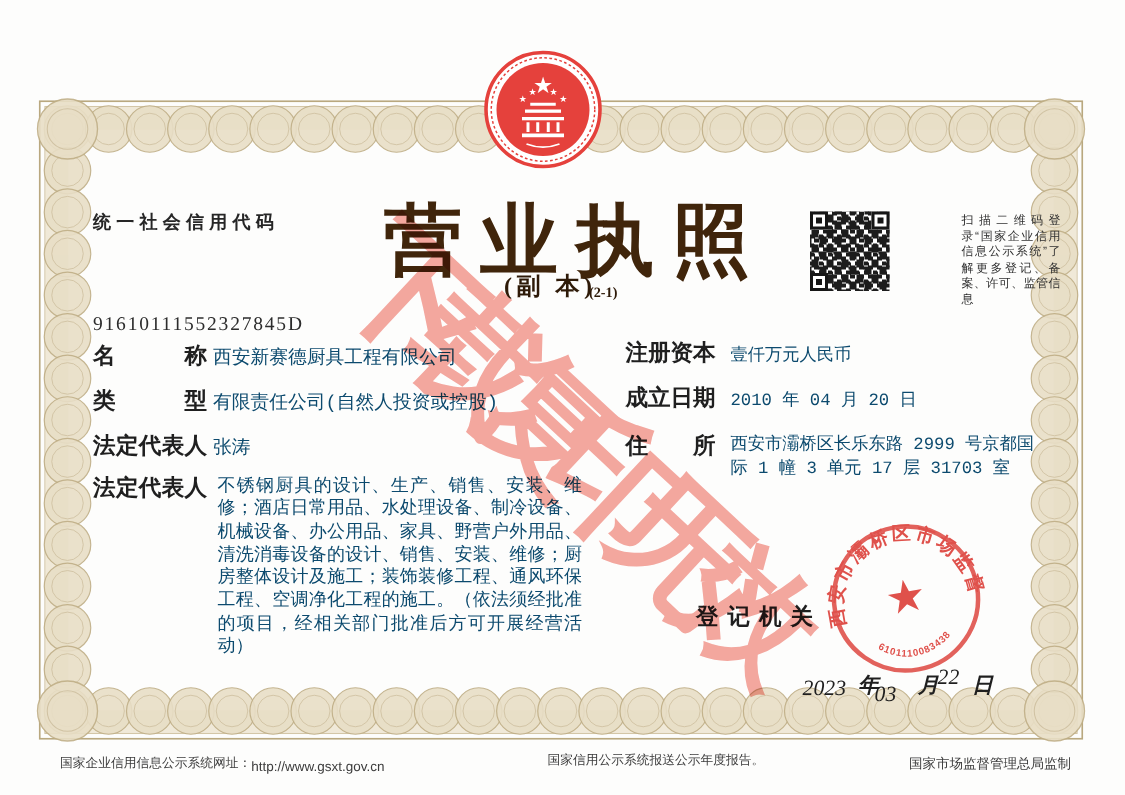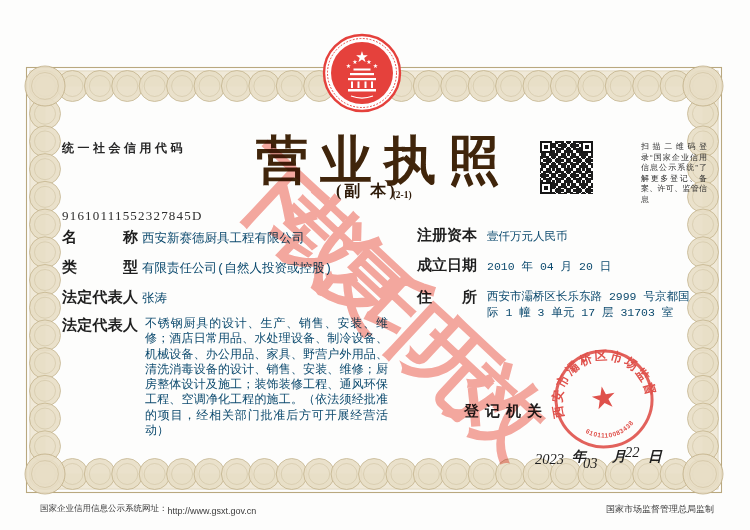--- a/index.html
+++ b/index.html
@@ -323,14 +323,15 @@
     <text x="55" y="64" text-anchor="middle" font-size="30" fill="#df423c">★</text>
   </g>
 </svg>
 
 <div class="abs watermark">下载复印无效</div>
 
 <div class="abs footer foot-left">
   <span>国家企业信用信息公示系统网址：</span><span class="url">http://www.gsxt.gov.cn</span>
 </div>
 <div class="abs footer foot-mid">
+  <div>国家信用公示系统报送公示年度报告。</div>
 </div>
 <div class="abs footer foot-right">国家市场监督管理总局监制</div>
 
 </body></html>

